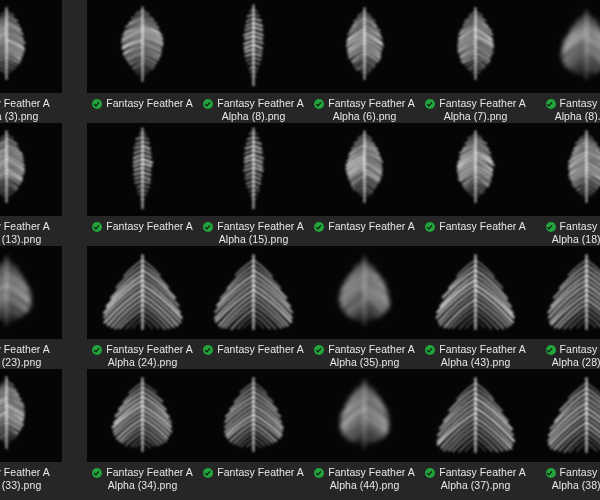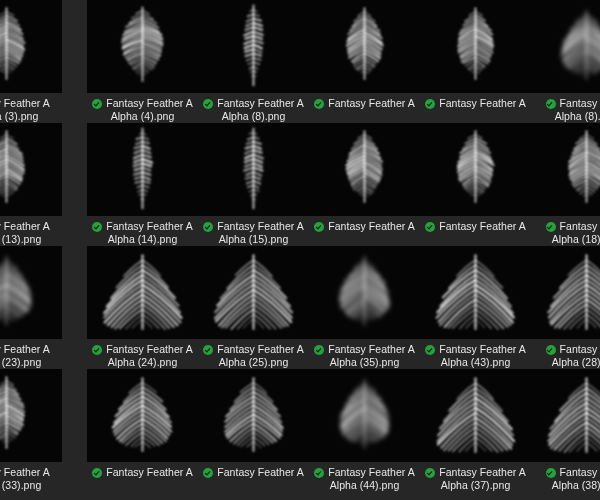--- a/index.html
+++ b/index.html
@@ -237,21 +237,20 @@
               <path d="M 55.5 7.44 L 55.5 81.0774" stroke="#ffffff" stroke-opacity="0.61" stroke-width="2.04" stroke-linecap="round" fill="none"></path>
             </g>
           </svg>
         </div>
       </div>
       <div class="file-label">
         <div class="line1-row">
           <span class="sync-badge"></span>
           <span class="label-line label-line1">Fantasy Feather A</span>
         </div>
-        <span class="label-line">Alpha (4).png</span>
       </div>
     </div>
     <div class="file-cell" style="left: 198px; top: 0px;">
       <div class="thumb-wrap">
         <div class="thumb">
           <svg viewBox="0 0 111 93" width="111" height="93">
             <defs>
               <filter id="fblur5" x="-40%" y="-40%" width="180%" height="180%">
                 <feGaussianBlur stdDeviation="0.90"></feGaussianBlur>
               </filter>
@@ -357,20 +356,21 @@
               <path d="M 55.5 8.37 L 55.5 79.02210000000001" stroke="#ffffff" stroke-opacity="0.63" stroke-width="2.10" stroke-linecap="round" fill="none"></path>
             </g>
           </svg>
         </div>
       </div>
       <div class="file-label">
         <div class="line1-row">
           <span class="sync-badge"></span>
           <span class="label-line label-line1">Fantasy Feather A</span>
         </div>
+        <span class="label-line">Alpha (6).png</span>
       </div>
     </div>
     <div class="file-cell" style="left: 420px; top: 0px;">
       <div class="thumb-wrap">
         <div class="thumb">
           <svg viewBox="0 0 111 93" width="111" height="93">
             <defs>
               <filter id="fblur7" x="-40%" y="-40%" width="180%" height="180%">
                 <feGaussianBlur stdDeviation="1.00"></feGaussianBlur>
               </filter>
@@ -420,20 +420,21 @@
               <path d="M 55.5 8.37 L 55.5 79.02210000000001" stroke="#ffffff" stroke-opacity="0.63" stroke-width="2.10" stroke-linecap="round" fill="none"></path>
             </g>
           </svg>
         </div>
       </div>
       <div class="file-label">
         <div class="line1-row">
           <span class="sync-badge"></span>
           <span class="label-line label-line1">Fantasy Feather A</span>
         </div>
+        <span class="label-line">Alpha (7).png</span>
       </div>
     </div>
     <div class="file-cell clip-right" style="left: 531px; top: 0px;">
       <div class="thumb-wrap">
         <div class="thumb">
           <svg viewBox="0 0 111 93" width="111" height="93">
             <defs>
               <filter id="fblur8" x="-40%" y="-40%" width="180%" height="180%">
                 <feGaussianBlur stdDeviation="2.20"></feGaussianBlur>
               </filter>
@@ -596,21 +597,20 @@
               <path d="M 55.5 5.58 L 55.5 85.188" stroke="#ffffff" stroke-opacity="0.66" stroke-width="2.17" stroke-linecap="round" fill="none"></path>
             </g>
           </svg>
         </div>
       </div>
       <div class="file-label">
         <div class="line1-row">
           <span class="sync-badge"></span>
           <span class="label-line label-line1">Fantasy Feather A</span>
         </div>
-        <span class="label-line">Alpha (14).png</span>
       </div>
     </div>
     <div class="file-cell" style="left: 198px; top: 123px;">
       <div class="thumb-wrap">
         <div class="thumb">
           <svg viewBox="0 0 111 93" width="111" height="93">
             <defs>
               <filter id="fblur15" x="-40%" y="-40%" width="180%" height="180%">
                 <feGaussianBlur stdDeviation="0.90"></feGaussianBlur>
               </filter>
@@ -1007,21 +1007,20 @@
               <path d="M 55.5 9.3 L 55.5 82.9374" stroke="#ffffff" stroke-opacity="0.68" stroke-width="2.23" stroke-linecap="round" fill="none"></path>
             </g>
           </svg>
         </div>
       </div>
       <div class="file-label">
         <div class="line1-row">
           <span class="sync-badge"></span>
           <span class="label-line label-line1">Fantasy Feather A</span>
         </div>
-        <span class="label-line">Alpha (25).png</span>
       </div>
     </div>
     <div class="file-cell" style="left: 309px; top: 246px;">
       <div class="thumb-wrap">
         <div class="thumb">
           <svg viewBox="0 0 111 93" width="111" height="93">
             <defs>
               <filter id="fblur26" x="-40%" y="-40%" width="180%" height="180%">
                 <feGaussianBlur stdDeviation="2.20"></feGaussianBlur>
               </filter>
@@ -1292,20 +1291,21 @@
               <path d="M 55.5 9.3 L 55.5 81.9423" stroke="#ffffff" stroke-opacity="0.66" stroke-width="2.17" stroke-linecap="round" fill="none"></path>
             </g>
           </svg>
         </div>
       </div>
       <div class="file-label">
         <div class="line1-row">
           <span class="sync-badge"></span>
           <span class="label-line label-line1">Fantasy Feather A</span>
         </div>
+        <span class="label-line">Alpha (34).png</span>
       </div>
     </div>
     <div class="file-cell" style="left: 198px; top: 369px;">
       <div class="thumb-wrap">
         <div class="thumb">
           <svg viewBox="0 0 111 93" width="111" height="93">
             <defs>
               <filter id="fblur35" x="-40%" y="-40%" width="180%" height="180%">
                 <feGaussianBlur stdDeviation="1.20"></feGaussianBlur>
               </filter>

